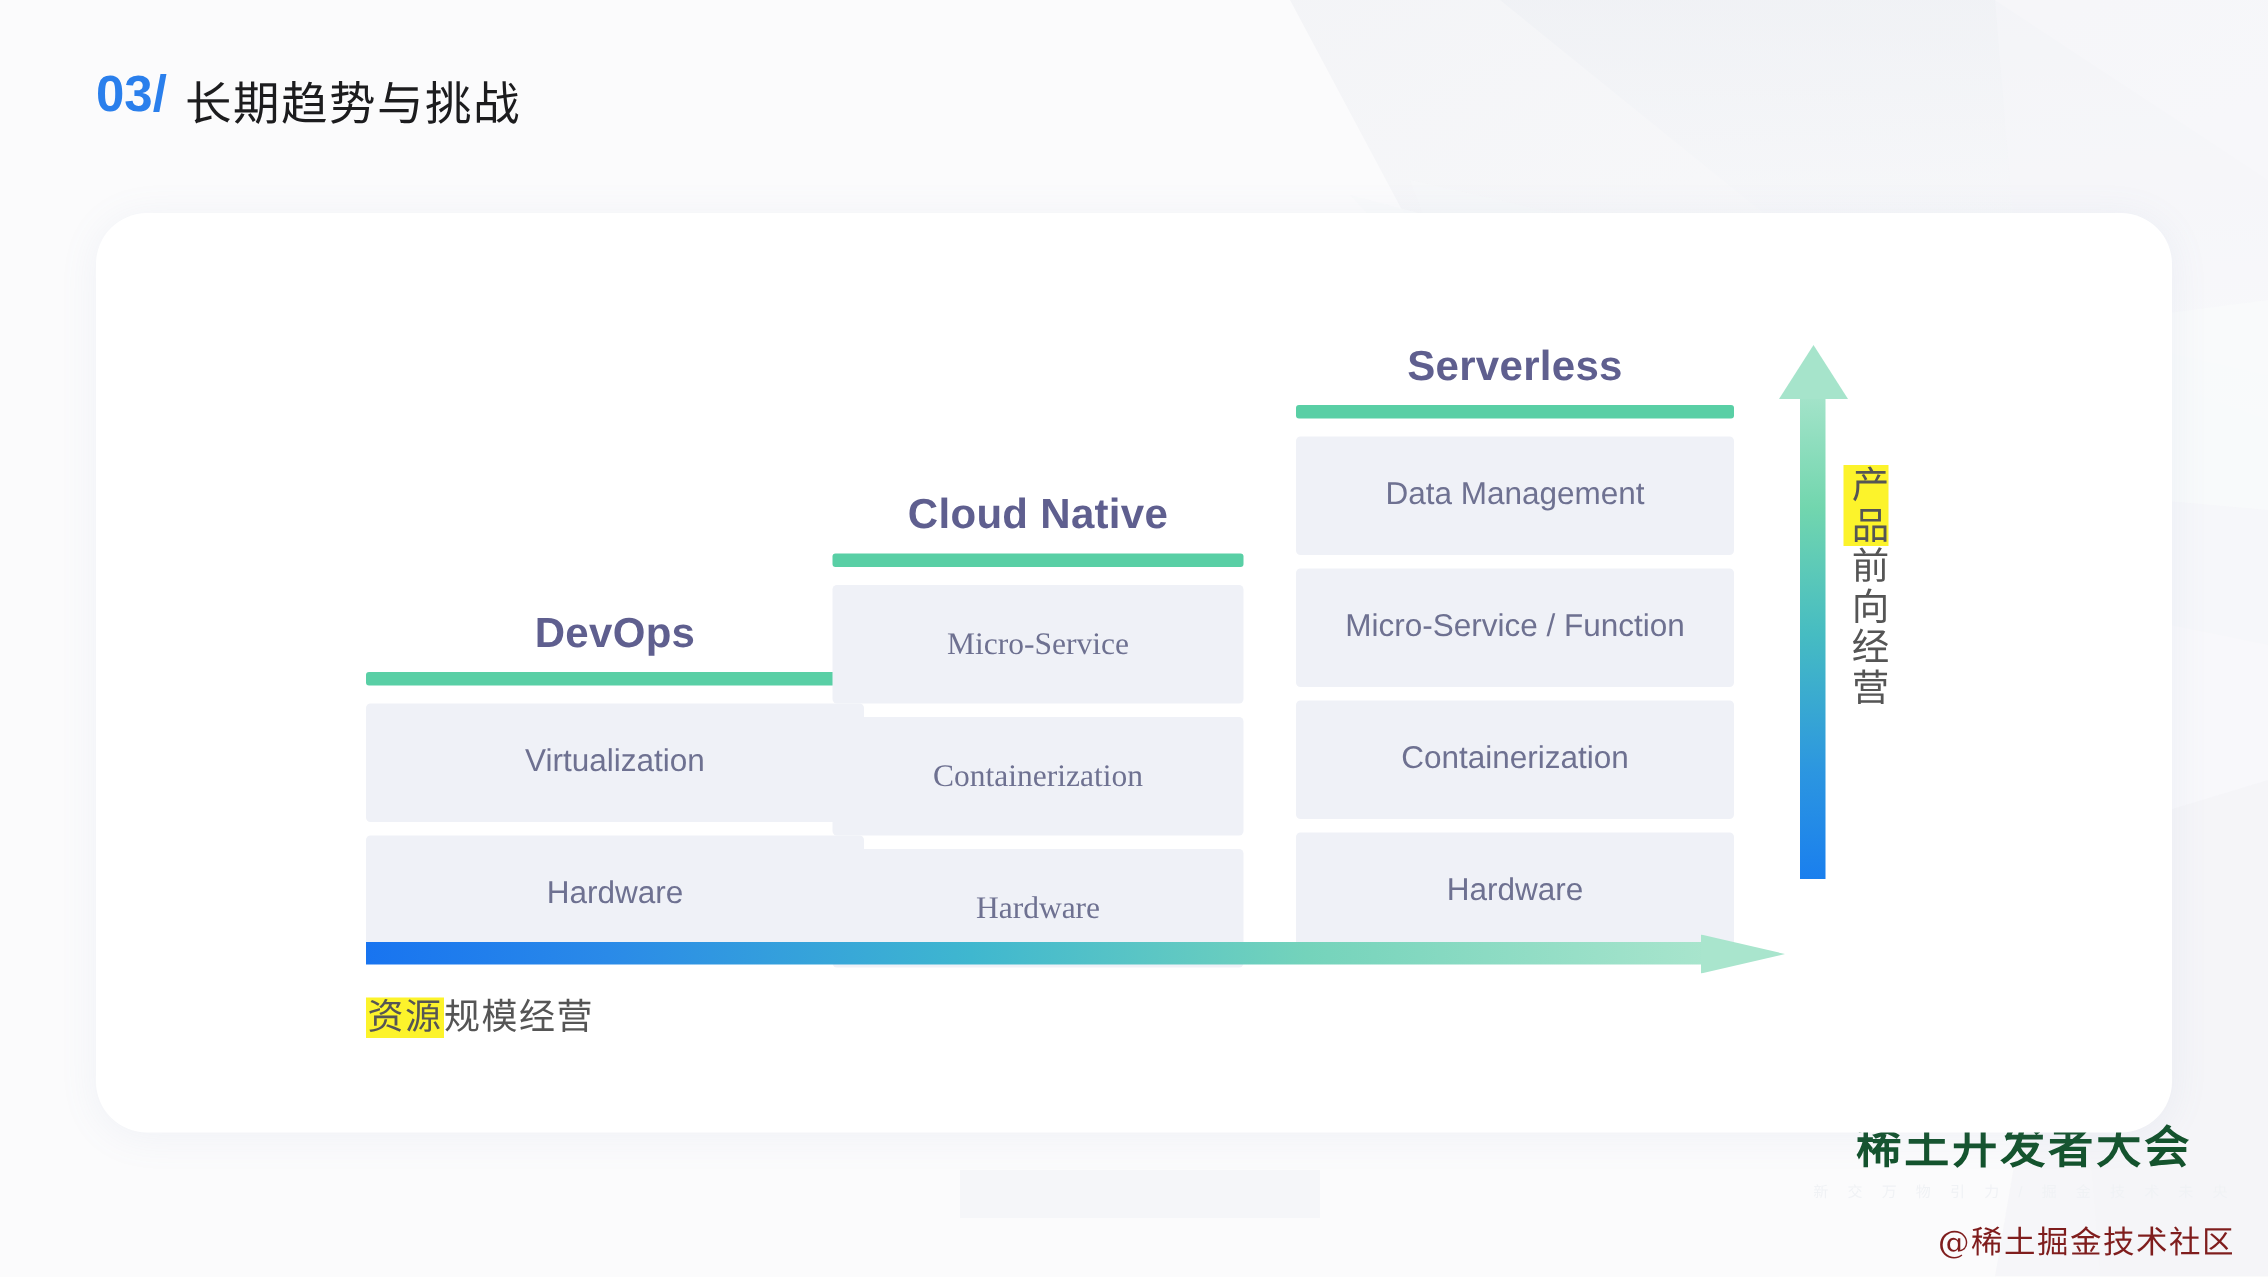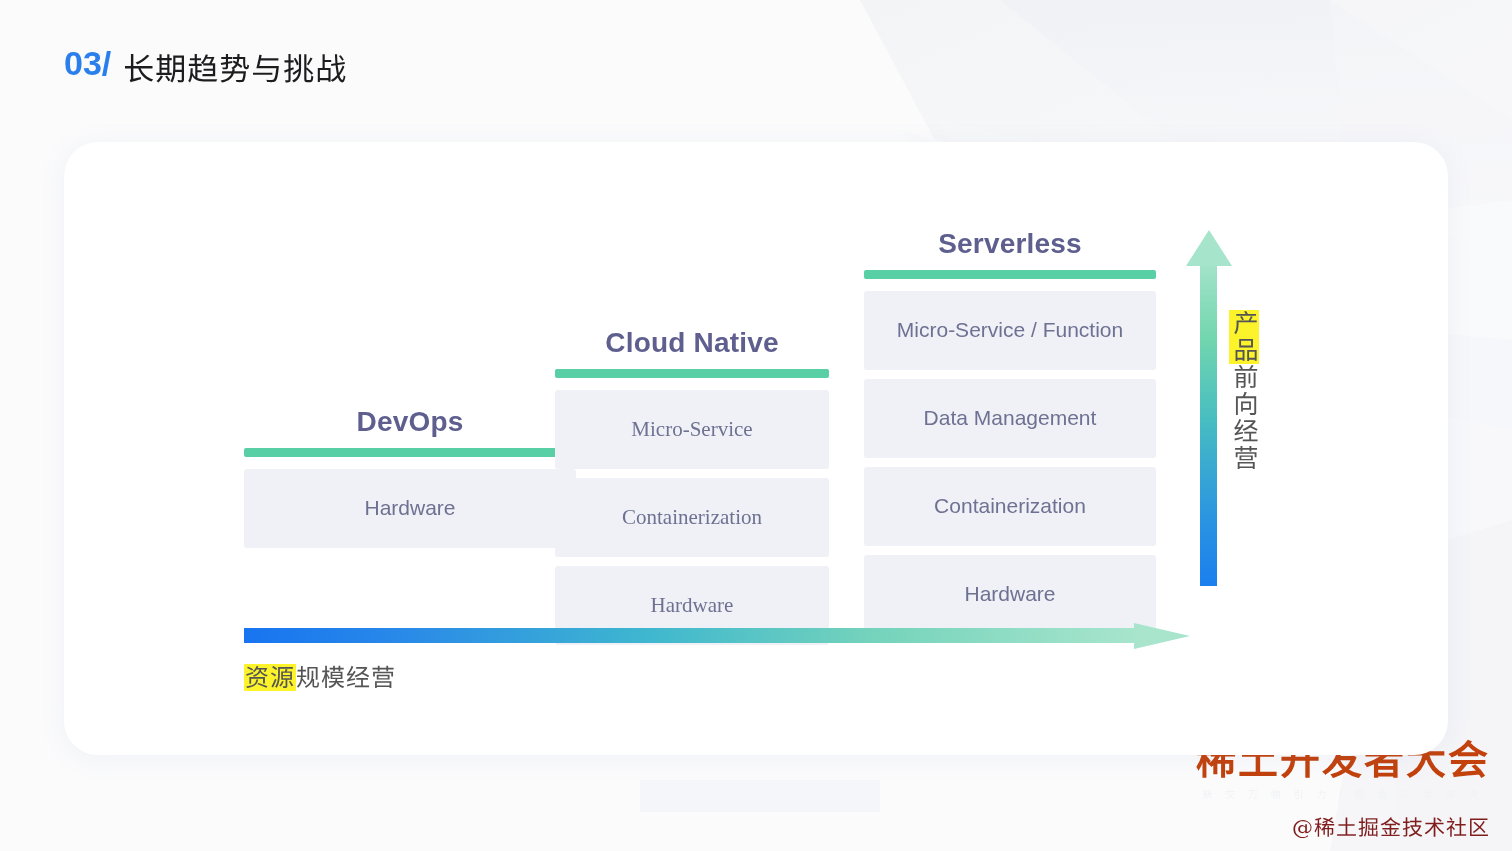--- a/index.html
+++ b/index.html
@@ -114,22 +114,22 @@
     text-orientation:upright;
     white-space:nowrap;
   }
 
   
   #wm-logo {
     position:absolute; right:22px; bottom:50px;
     z-index:2; text-align:center; pointer-events:none;
   }
   #wm-logo .wm-main {
-    font-size:40px; font-weight:bold;
-    color:#c2410c; letter-spacing:2px; line-height:1.1;
+    font-size:30px; font-weight:bold;
+    color:#14532d; letter-spacing:2px; line-height:1.1;
   }
   #wm-logo .wm-sub {
     font-size:10px; color:#f0f2f5;
     letter-spacing:5px; margin-top:4px;
   }
   #wm-handle {
     position:absolute; right:22px; bottom:10px;
     font-size:21px; color:#7f1d1d;
     letter-spacing:1px; z-index:6;
     font-family:"DejaVu Serif", serif;
@@ -163,36 +163,37 @@
   <span class="num">03/</span>
   <span class="txt">长期趋势与挑战</span>
 </div>
 
 <div id="card">
   <div id="diagram">
 
     <div class="column" id="col-devops">
       <div class="col-head">DevOps</div>
       <div class="col-rule"></div>
+      <div class="box">Virtualization</div>
       <div class="box">Hardware</div>
     </div>
 
     <div class="column" id="col-cloudnative">
       <div class="col-head">Cloud Native</div>
       <div class="col-rule"></div>
       <div class="box">Micro-Service</div>
       <div class="box">Containerization</div>
       <div class="box">Hardware</div>
     </div>
 
     <div class="column" id="col-serverless">
       <div class="col-head">Serverless</div>
       <div class="col-rule"></div>
+      <div class="box">Data Management</div>
       <div class="box">Micro-Service / Function</div>
-      <div class="box">Data Management</div>
       <div class="box">Containerization</div>
       <div class="box">Hardware</div>
     </div>
 
     <svg id="h-arrow" viewBox="0 0 946 26" preserveAspectRatio="none">
       <defs>
         <linearGradient id="hgrad" x1="0" y1="0" x2="1" y2="0">
           <stop offset="0%" stop-color="#1874f0"></stop>
           <stop offset="18%" stop-color="#2a8ae8"></stop>
           <stop offset="45%" stop-color="#3fb7cf"></stop>

